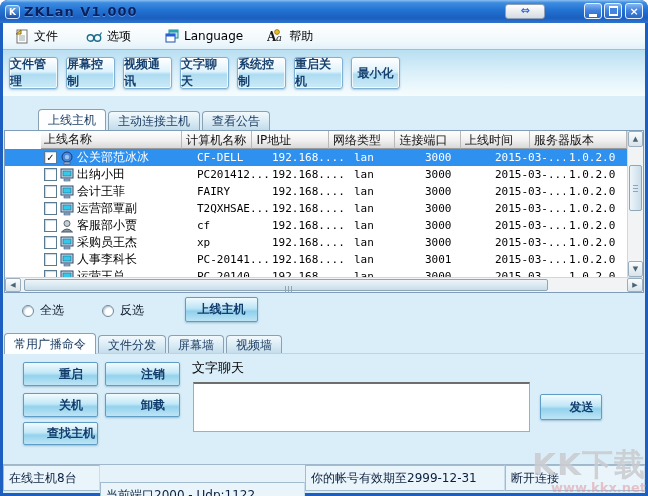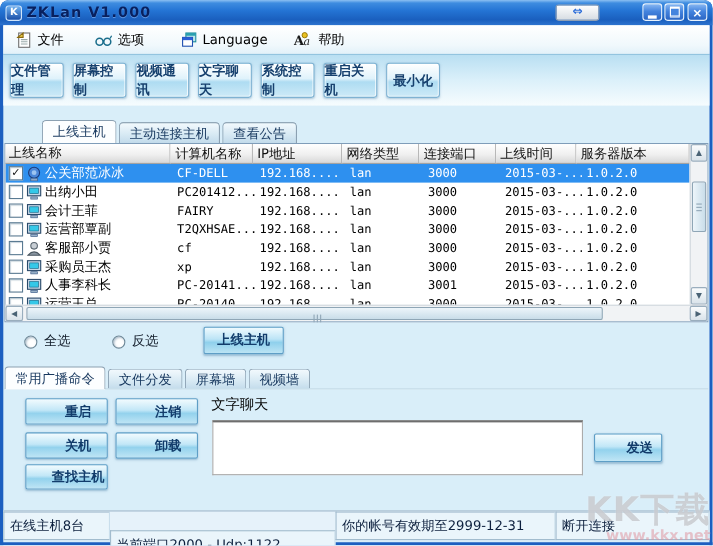--- a/index.html
+++ b/index.html
@@ -62,21 +62,21 @@
   .table{position:absolute;left:4px;top:130px;width:640px;height:163px;background:#fff;
     border:1px solid #7F9DB9;}
   .thead{position:absolute;left:0;top:0;right:16px;height:18px;display:flex;}
   .hcell{height:18px;padding:1px 4px;font-size:12px;color:#101010;white-space:nowrap;overflow:hidden;
     background:linear-gradient(180deg,#FFFFFF 0%,#F0F0F0 55%,#D8D8D8 100%);
     border-right:1px solid #B8B8B8;border-bottom:1px solid #9A9A9A;}
   .rows{position:absolute;left:0;top:18px;right:16px;bottom:15px;overflow:hidden;}
   .row{height:17px;display:flex;align-items:center;color:#000;}
   .row.selected{background:#2E90EF;color:#fff;}
   .cell{padding:0 4px;white-space:nowrap;overflow:hidden;flex:none;}
-  .c-name{width:152px;display:flex;align-items:center;gap:2px;padding-left:3px;}
+  .c-name{width:152px;display:flex;align-items:center;gap:2px;padding-left:3px;margin-left:36px;}
   .c-comp{width:75px;}.c-ip{width:82px;}.c-net{width:71px;}.c-port{width:70px;}.c-time{width:74px;}.c-ver{width:104px;}
   .mono{font-family:"DejaVu Sans Mono",monospace;font-size:11px;}
   .cbx{width:13px;height:13px;background:#fff;border:1px solid #5A7A92;flex:none;
     display:flex;align-items:center;justify-content:center;font-size:10px;color:#111;
     box-shadow:inset 1px 1px 1px #C8D4DC;}
   .row-icon{flex:none;display:block;}
   .rname{overflow:hidden;white-space:nowrap;}
   
   .vsb{position:absolute;top:0;right:0;width:16px;bottom:15px;background:#F1F3F5;border-left:1px solid #D0D8DE;}
   .hsb{position:absolute;left:0;right:0;bottom:0;height:15px;background:#F1F3F5;border-top:1px solid #D0D8DE;}

